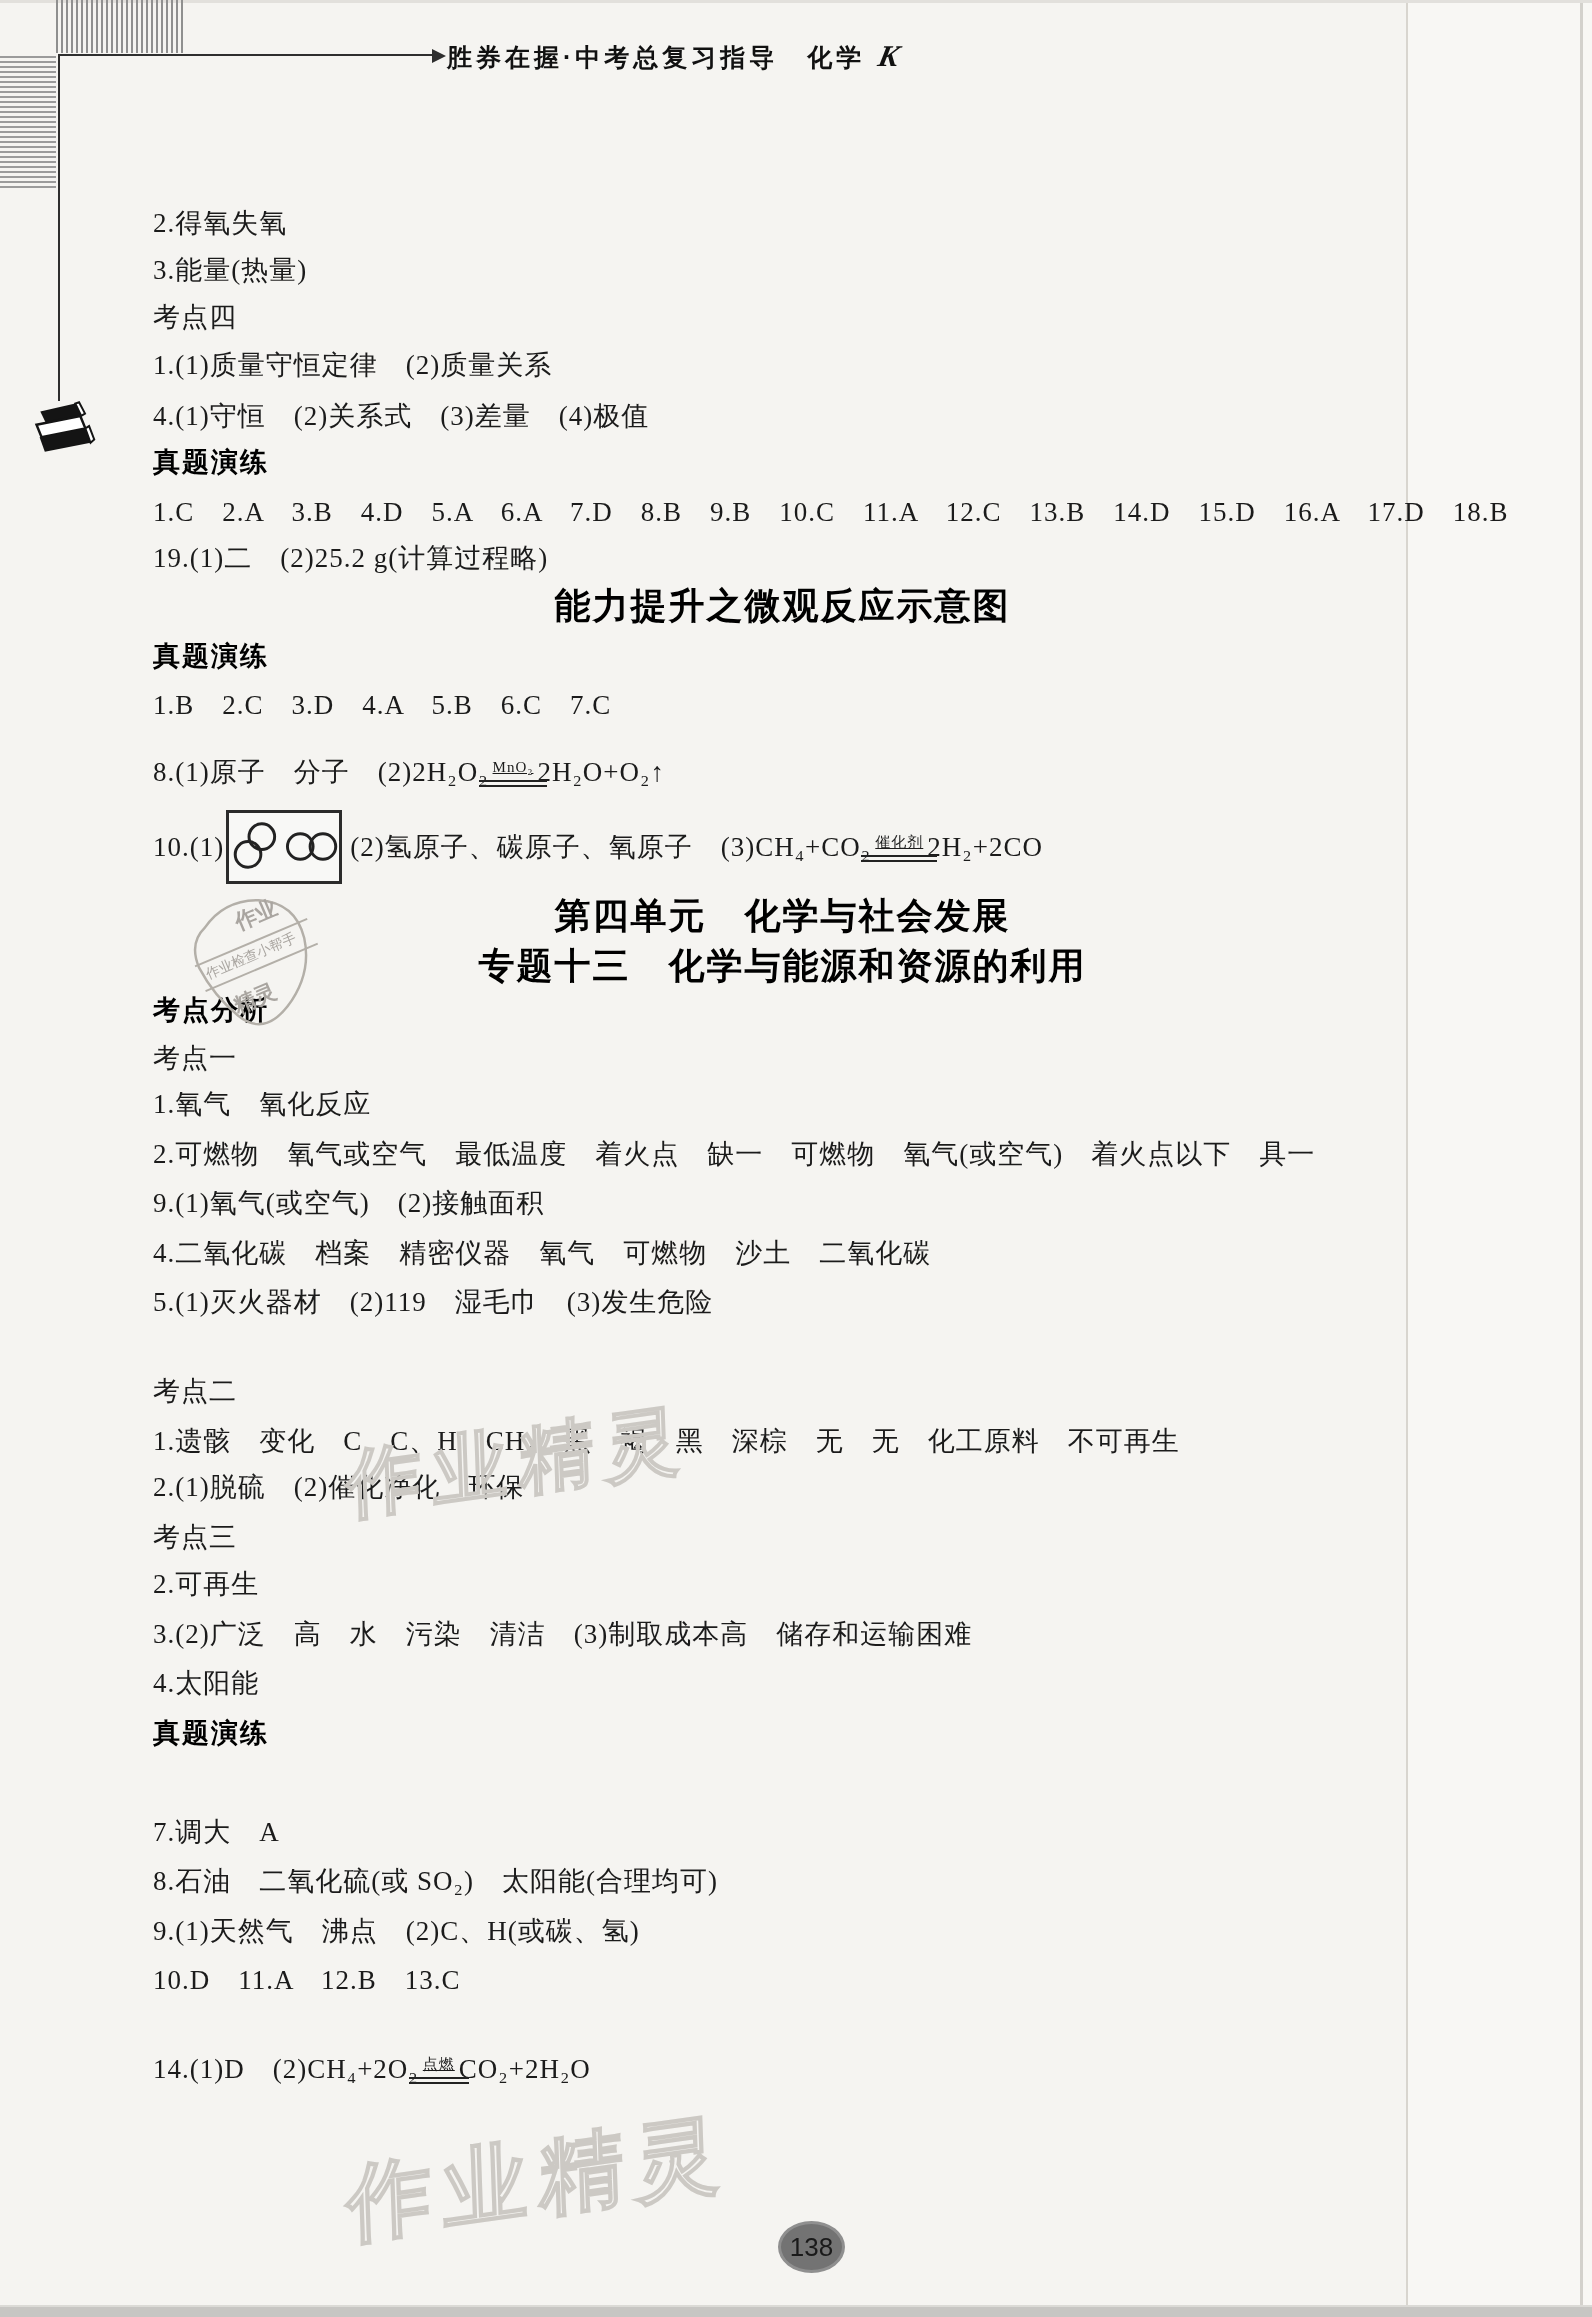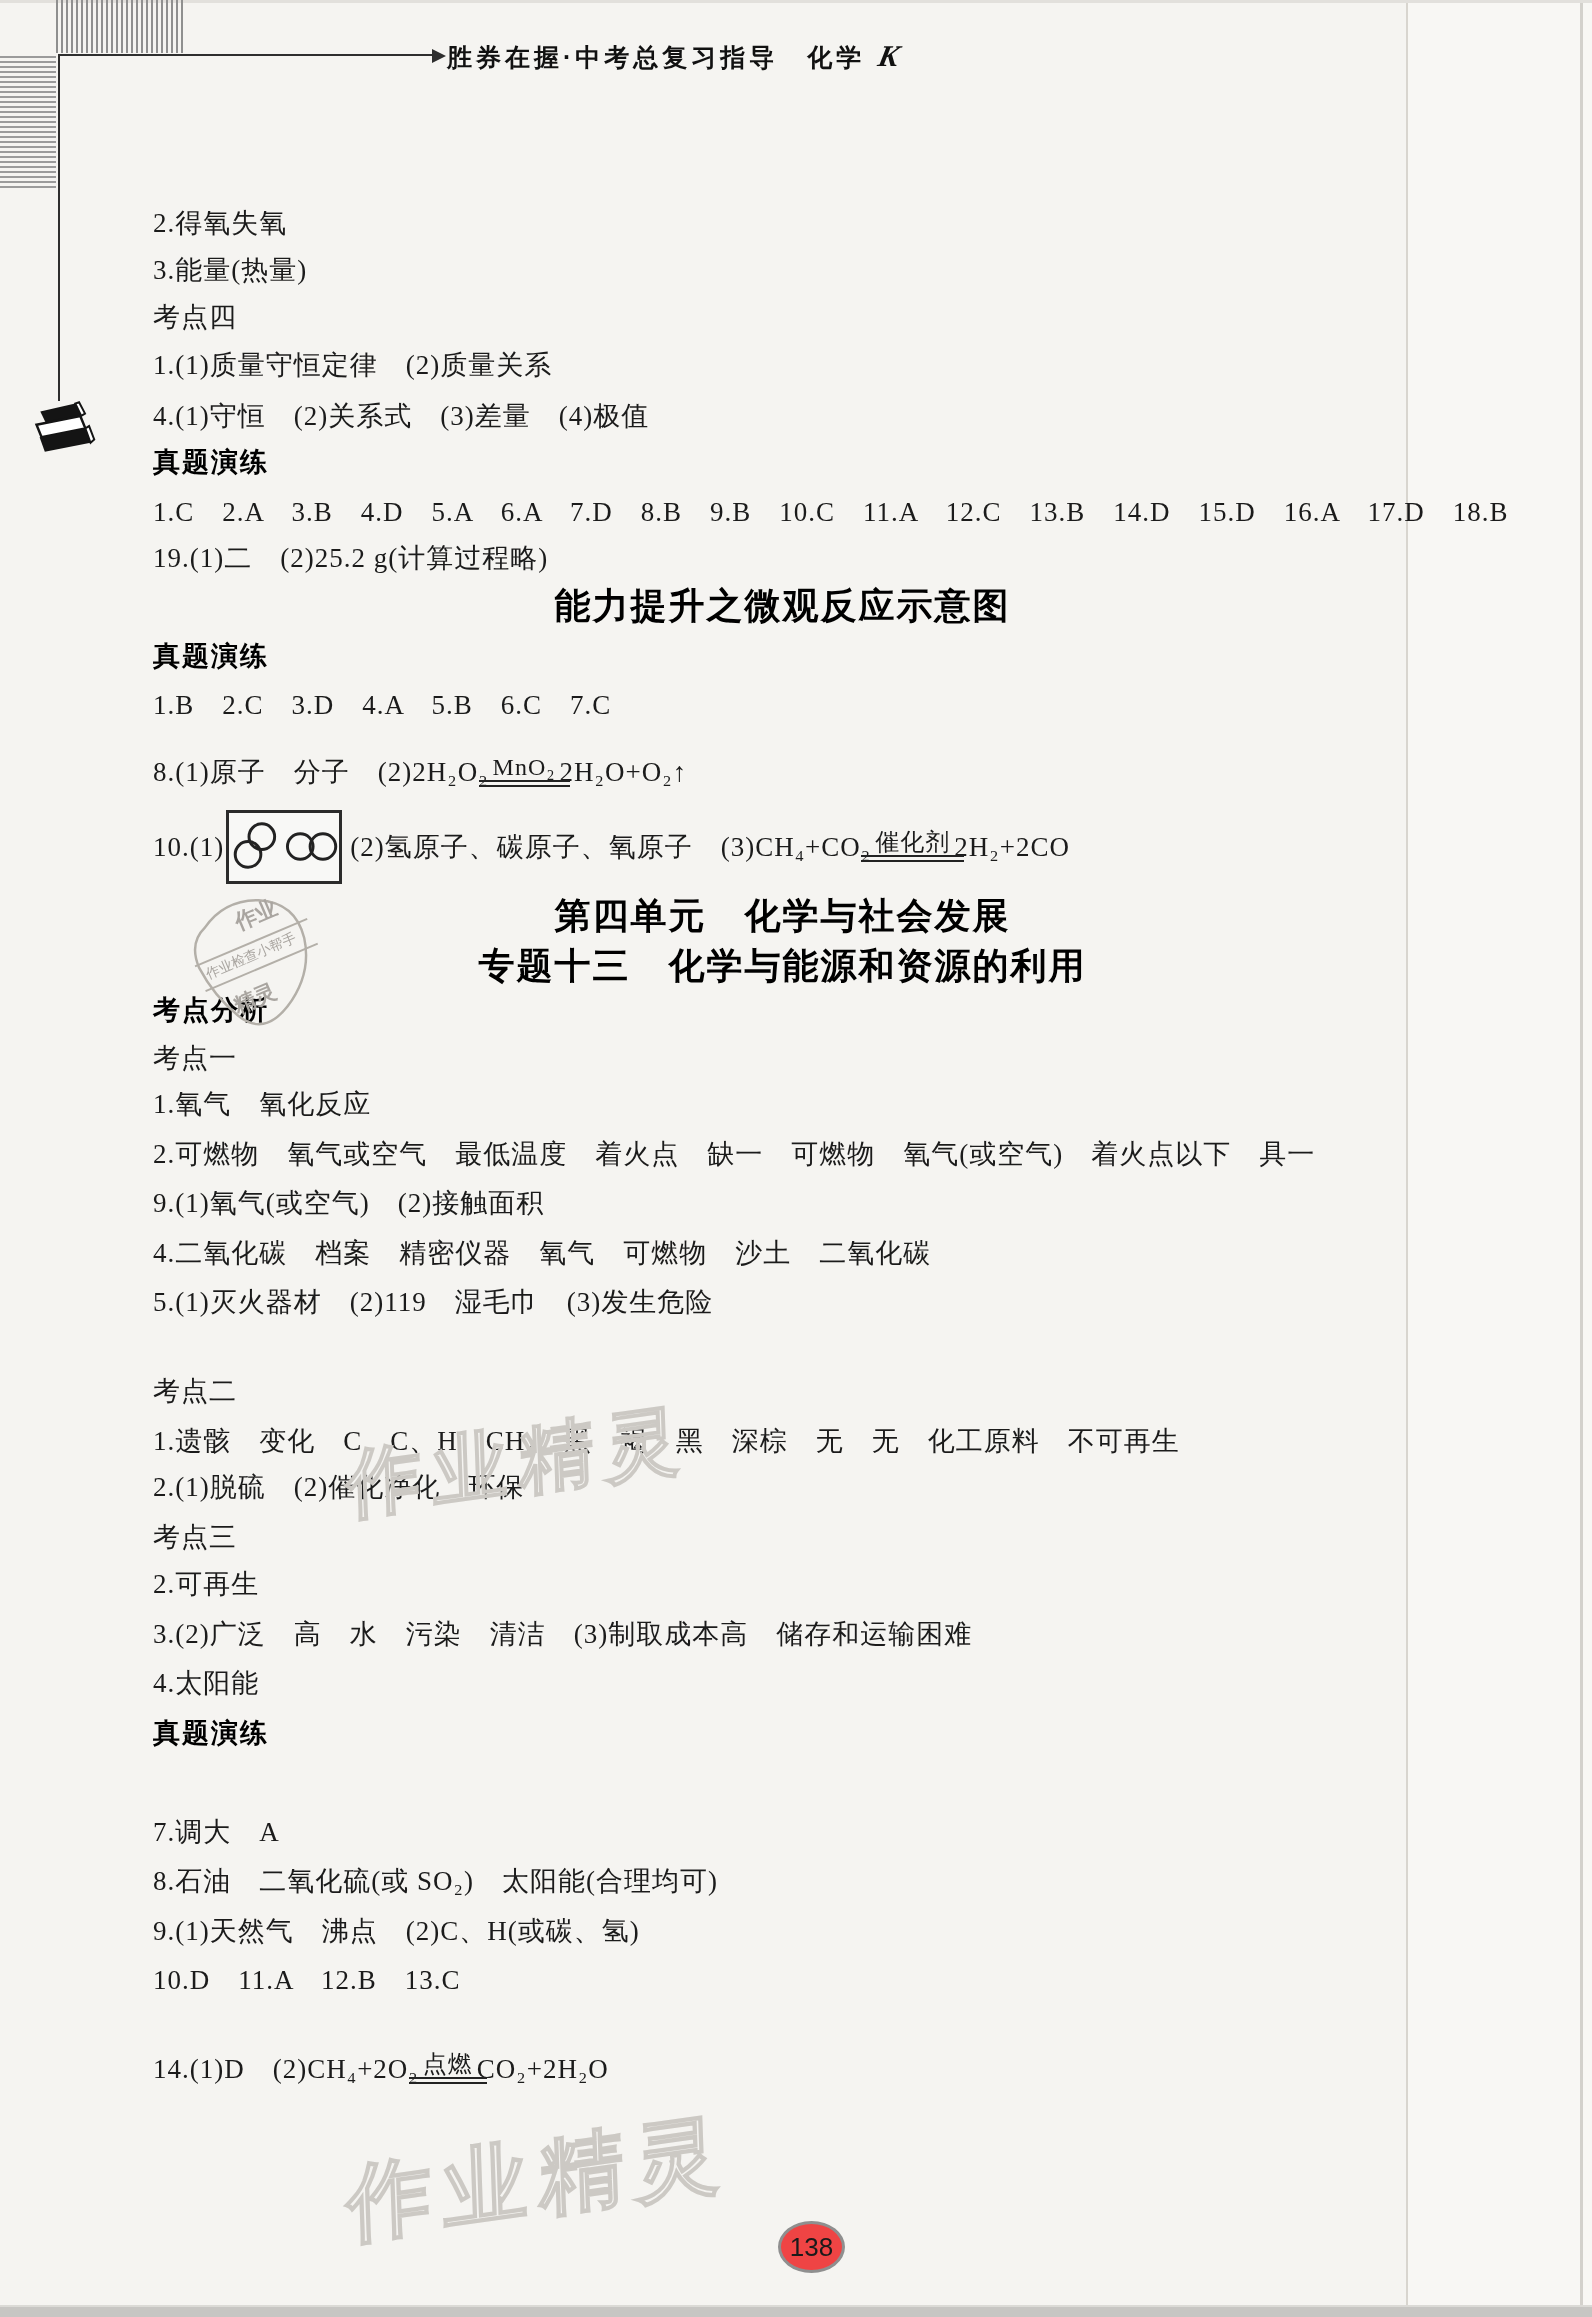--- a/index.html
+++ b/index.html
@@ -26,36 +26,36 @@
   .logo-mark{display:inline-block;margin-left:14px;font-family:"Liberation Serif","DejaVu Serif",serif;
     font-style:italic;font-weight:700;font-size:30px;transform:skewX(-12deg);letter-spacing:0;}
 
   .ln{position:absolute;left:153px;font-size:27px;line-height:50px;color:#1b1b1b;
     letter-spacing:1px;white-space:pre;}
   .bold{font-family:"Liberation Sans","DejaVu Sans",sans-serif;font-weight:700;color:#000;letter-spacing:2px;}
   .center{left:149px;width:1267px;text-align:center;font-size:36px;}
 
   .chem-eq{display:inline-flex;flex-direction:column;align-items:center;vertical-align:middle;
     margin:0 4px;transform:translateY(-4px);}
-  .chem-cond{font-size:24px;line-height:24px;letter-spacing:1px;}
+  .chem-cond{font-size:15px;line-height:24px;letter-spacing:1px;text-decoration:underline;}
   .chem-dline{align-self:stretch;height:3px;border-top:2px solid #222;border-bottom:2px solid #222;
     margin:1px -14px 0;}
   .ln10{line-height:74px;}
   .molbox{display:inline-block;width:110px;height:68px;border:3px solid #2b2b2b;
     vertical-align:middle;margin:0 8px 6px 2px;background:rgba(255,255,255,0.35);}
 
   .wm{position:absolute;font-family:"Liberation Sans","DejaVu Sans",sans-serif;font-weight:700;
     color:rgba(0,0,0,0);-webkit-text-stroke:1.6px #ccc9c4;letter-spacing:12px;white-space:pre;}
   .wm-mid{left:345px;top:1412px;font-size:75px;transform:rotate(-8deg) skewX(-6deg);}
   .wm-bot{left:345px;top:2121px;font-size:85px;transform:rotate(-8deg) skewX(-6deg);}
 
   .stamp{position:absolute;left:181px;top:889px;transform:rotate(-6deg);}
 
   .page-badge{position:absolute;left:778px;top:2221px;width:61px;height:46px;border:3px solid #8f8f8f;
-    border-radius:50%;background:#ef4444;display:flex;align-items:center;justify-content:center;}
+    border-radius:50%;background:#737373;display:flex;align-items:center;justify-content:center;}
   .page-badge span{font-family:"Liberation Sans","DejaVu Sans",sans-serif;font-size:26px;color:#1a1a1a;}
 
   .books-icon{position:absolute;left:26px;top:392px;}
 </style>
 </head>
 <body>
 
 <div class="page">
 
   <div class="right-col"></div>

